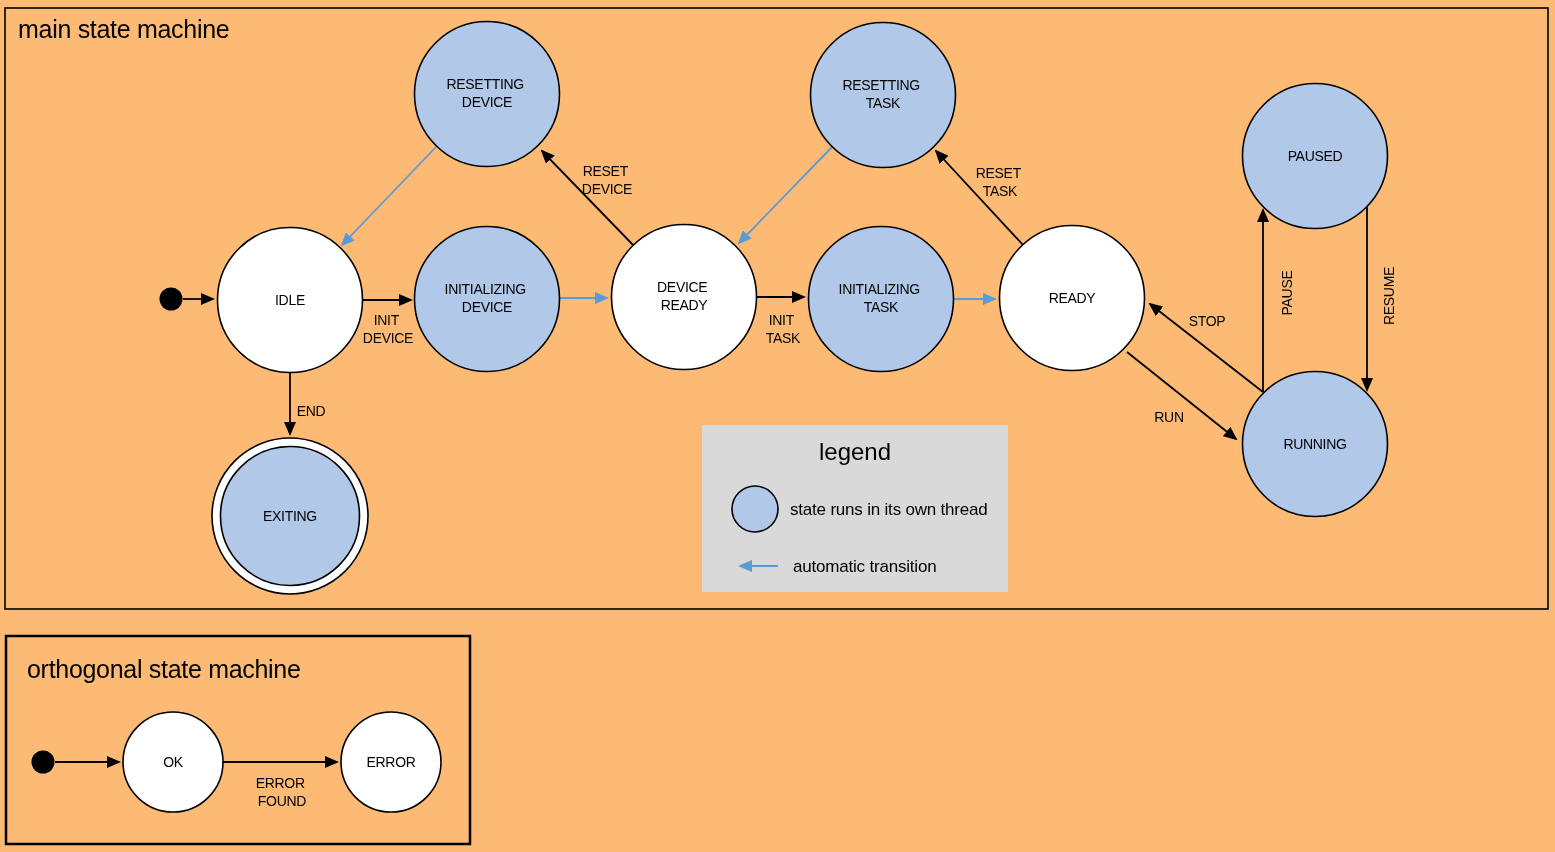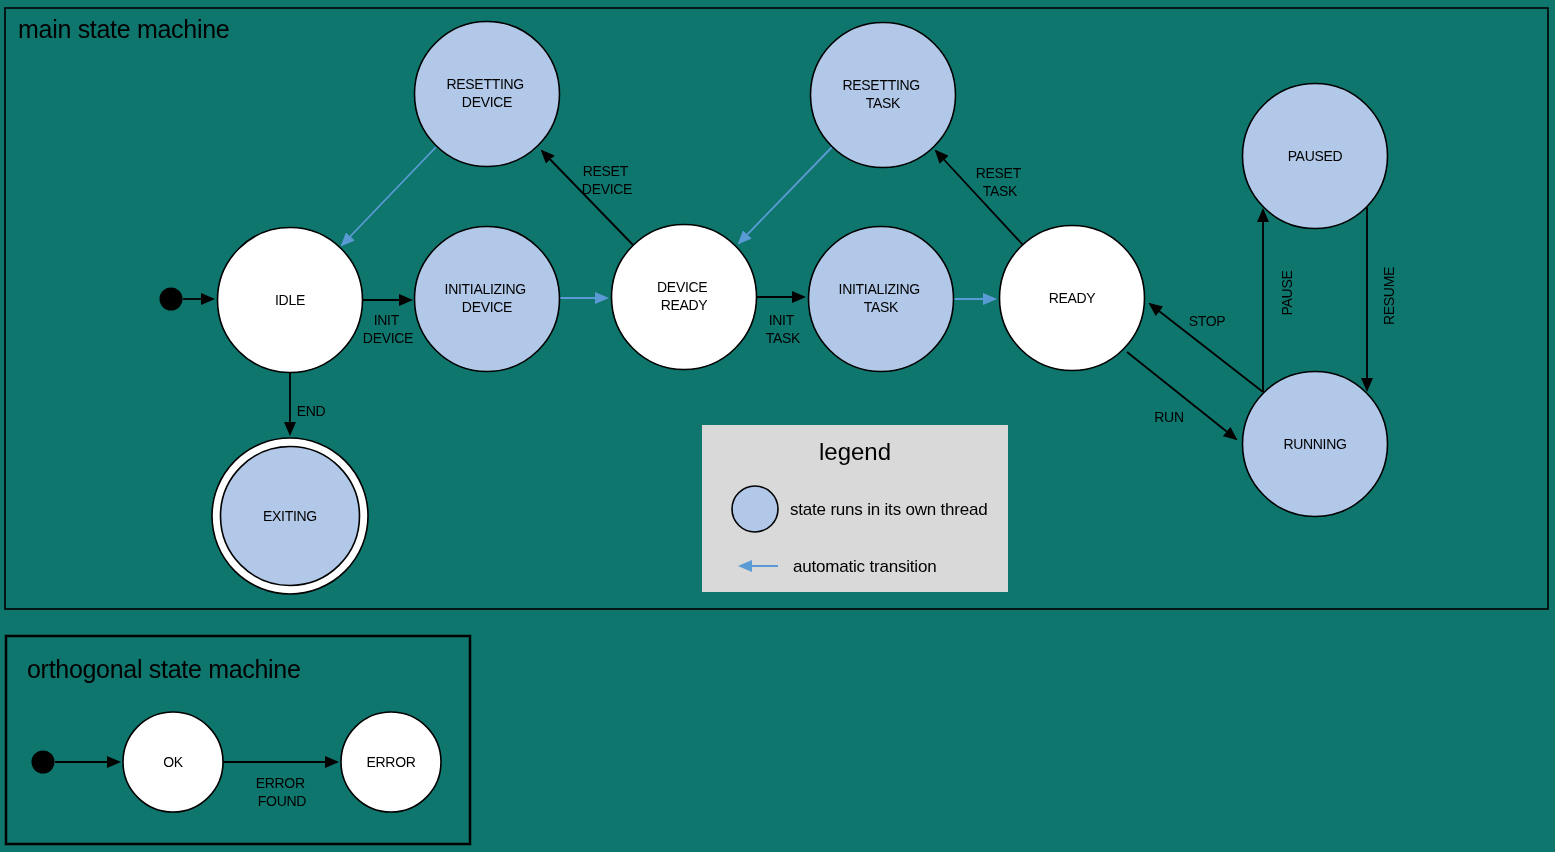--- a/index.html
+++ b/index.html
@@ -1,16 +1,16 @@
 <!DOCTYPE html>
 <html style="--thread-fill: #b1c8e8; --auto-arrow: #5b9bd5; --legend-bg: #d9d9d9;"><head>
 <meta charset="utf-8">
 <style>
   html,body{margin:0;padding:0;background:#ffffff;}
-  .canvas{position:relative;width:1555px;height:852px;background:#0f766e;overflow:hidden;}
+  .canvas{position:relative;width:1555px;height:852px;background:#fdba74;overflow:hidden;}
   svg{display:block;}
   text, tspan{
     font-family:"Liberation Sans", sans-serif;
     fill:#000;
   }
   .panel-title{font-size:25px;letter-spacing:-0.3px;}
   .legend-title{font-size:24px;text-anchor:middle;}
   .legend-item{font-size:17px;letter-spacing:-0.2px;}
   .state-label{font-size:14px;text-anchor:middle;letter-spacing:-0.3px;}
   .trans-label{font-size:14px;text-anchor:middle;letter-spacing:-0.3px;}

